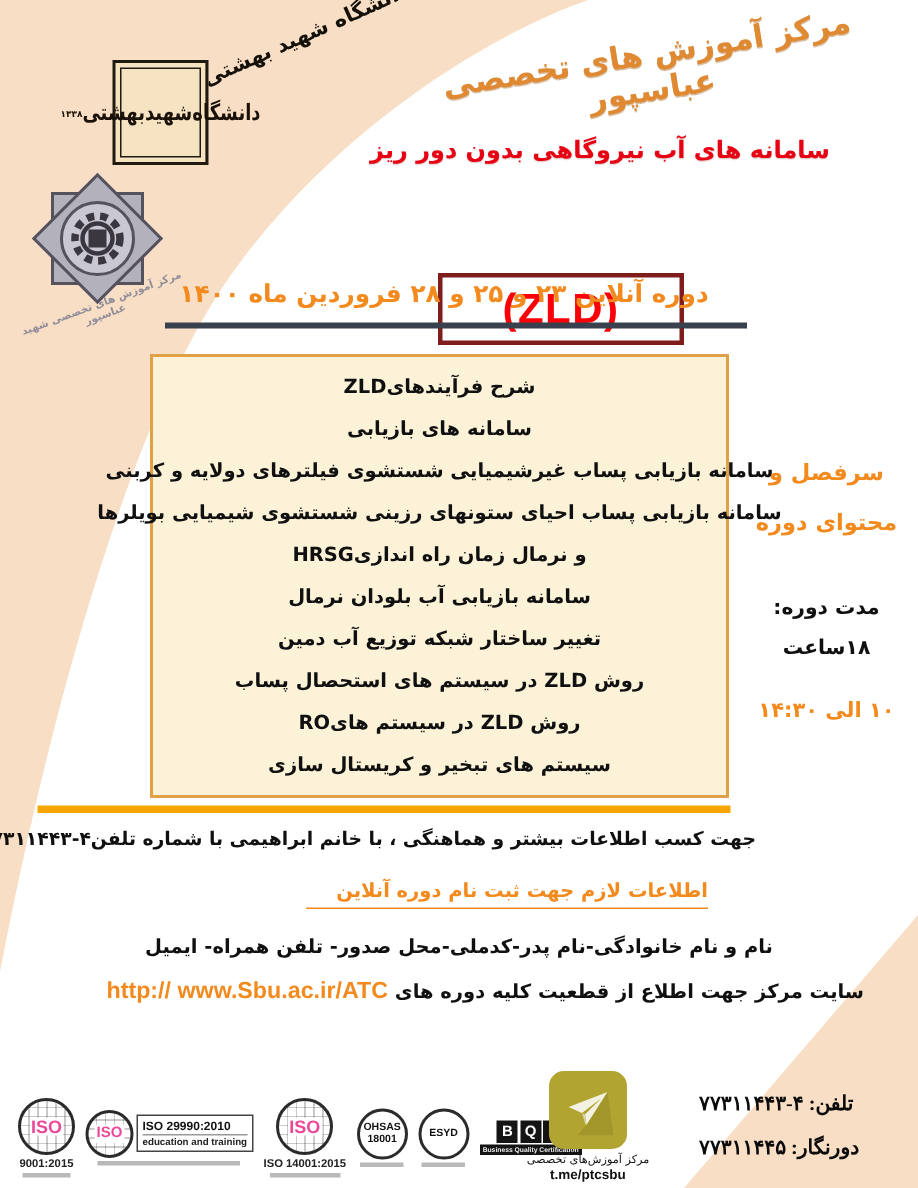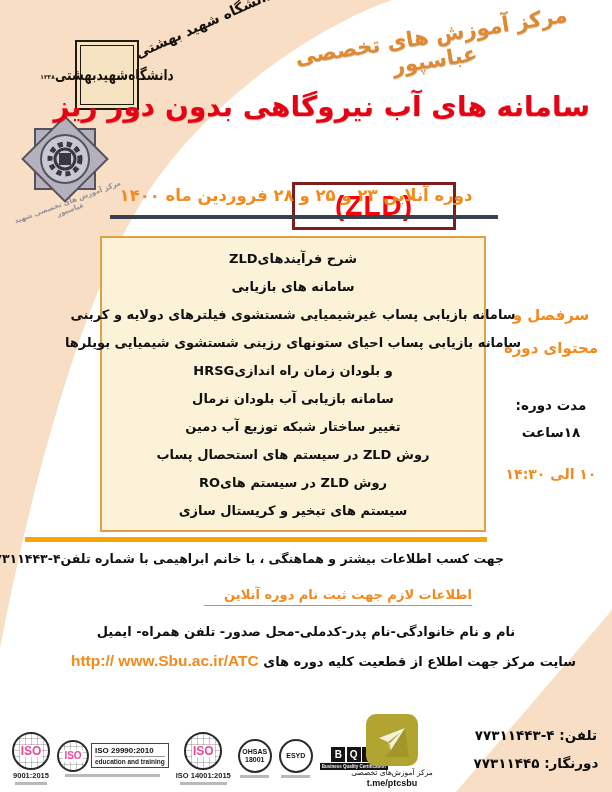--- a/index.html
+++ b/index.html
@@ -21,21 +21,21 @@
   .stamp{left:75px;top:40px;width:60px;height:66px;background:#F5E3C2;border:2px solid #211a10;
     box-shadow:inset 0 0 0 3px #F5E3C2, inset 0 0 0 4px #211a10;
     display:flex;flex-direction:row;align-items:center;justify-content:center;direction:rtl;}
   .stamp .ln{font-size:12px;font-weight:bold;line-height:13px;color:#1a1208;transform:scaleY(1.25);}
   .stamp .yr{font-size:6px;font-weight:bold;color:#1a1208;margin-top:2px;letter-spacing:1px;}
   .star-wrap{left:18px;top:112px;width:94px;height:94px;}
   .star-caption{left:4px;top:198px;width:130px;font-size:7px;color:#918D9B;font-weight:bold;
     transform:rotate(-20deg);direction:rtl;text-align:center;}
 
   .main-title{right:22px;top:90px;width:380px;text-align:center;color:var(--red);
-    font-size:28px;font-weight:bold;direction:rtl;white-space:nowrap;
+    font-size:16px;font-weight:bold;direction:rtl;white-space:nowrap;
     text-shadow:0 1px 1px rgba(120,0,0,.25);}
   .zld-box{left:292px;top:134px;width:158px;height:42px;border:3px solid #7f1d1d;
     display:flex;align-items:center;justify-content:center;background:#fff;margin-top:48px;}
   .zld-box span{color:#FB0007;font-size:28px;font-weight:bold;
     font-family:"Liberation Sans","DejaVu Sans",sans-serif;letter-spacing:1px;}
   .date-line{left:98px;top:186px;width:396px;text-align:center;color:var(--orange);
     font-size:16.5px;font-weight:bold;direction:rtl;white-space:nowrap;}
   .dark-divider{left:110px;top:215px;width:388px;height:4px;background:var(--slate);}
 
   
@@ -89,21 +89,21 @@
     font-weight:bold;font-size:10px;display:flex;align-items:center;justify-content:center;}
   .letters-sub{background:#141414;color:#eee;font-size:4.5px;font-weight:bold;
     padding:1px 2px;margin-top:1px;white-space:nowrap;}
 
   .tg-badge{left:366px;top:714px;width:52px;height:52px;background:var(--olive);
     border-radius:10px;display:flex;align-items:center;justify-content:center;overflow:hidden;}
   .tg-caption{left:344px;top:768px;width:96px;text-align:center;font-size:7.5px;
     font-weight:normal;color:#101010;direction:rtl;white-space:nowrap;}
   .tg-handle{left:344px;top:778px;width:96px;text-align:center;font-size:9px;font-weight:bold;
     color:#101010;font-family:Liberation Sans, sans-serif;}
-  .phones{right:6px;top:727px;width:140px;direction:rtl;text-align:center;}
+  .phones{right:6px;top:727px;width:140px;direction:rtl;text-align:left;font-family:Liberation Serif, serif;}
   .phone-line{font-size:13.5px;font-weight:bold;color:#0b0b0b;margin-bottom:12px;white-space:nowrap;}
 </style>
 </head>
 <body>
 
 <div class="page">
 
   <svg class="bg-svg" width="612" height="792" viewBox="0 0 612 792">
     <path d="M0,0 L392,0 C318,26 212,96 148,192 C92,276 38,450 0,648 Z" fill="#F8DEC4"></path>
     <path d="M612,610 L612,792 L456,792 Z" fill="#F8DEC4"></path>
@@ -140,21 +140,21 @@
   </div>
 
   <div class="abs date-line">دوره آنلاین ۲۳ و ۲۵ و ۲۸ فروردین ماه ۱۴۰۰</div>
   <div class="abs dark-divider"></div>
 
   <div class="abs course-box">
       <div class="topic">شرح فرآیندهایZLD</div>
       <div class="topic">سامانه های بازیابی</div>
       <div class="topic">سامانه بازیابی پساب غیرشیمیایی شستشوی فیلترهای دولایه و کربنی</div>
       <div class="topic">سامانه بازیابی پساب احیای ستونهای رزینی شستشوی شیمیایی بویلرها</div>
-      <div class="topic">و بلودان زمان راه اندازیHRSG</div>
+      <div class="topic">و نرمال زمان راه اندازیHRSG</div>
       <div class="topic">سامانه بازیابی آب بلودان نرمال</div>
       <div class="topic">تغییر ساختار شبکه توزیع آب دمین</div>
       <div class="topic">روش ZLD در سیستم های استحصال پساب</div>
       <div class="topic">روش ZLD در سیستم هایRO</div>
       <div class="topic">سیستم های تبخیر و کریستال سازی</div>
     </div>
 
   <div class="abs side orange" style="top:306px">سرفصل و</div>
   <div class="abs side orange" style="top:339px">محتوای دوره</div>
   <div class="abs side black" style="top:397px">مدت دوره:</div>

